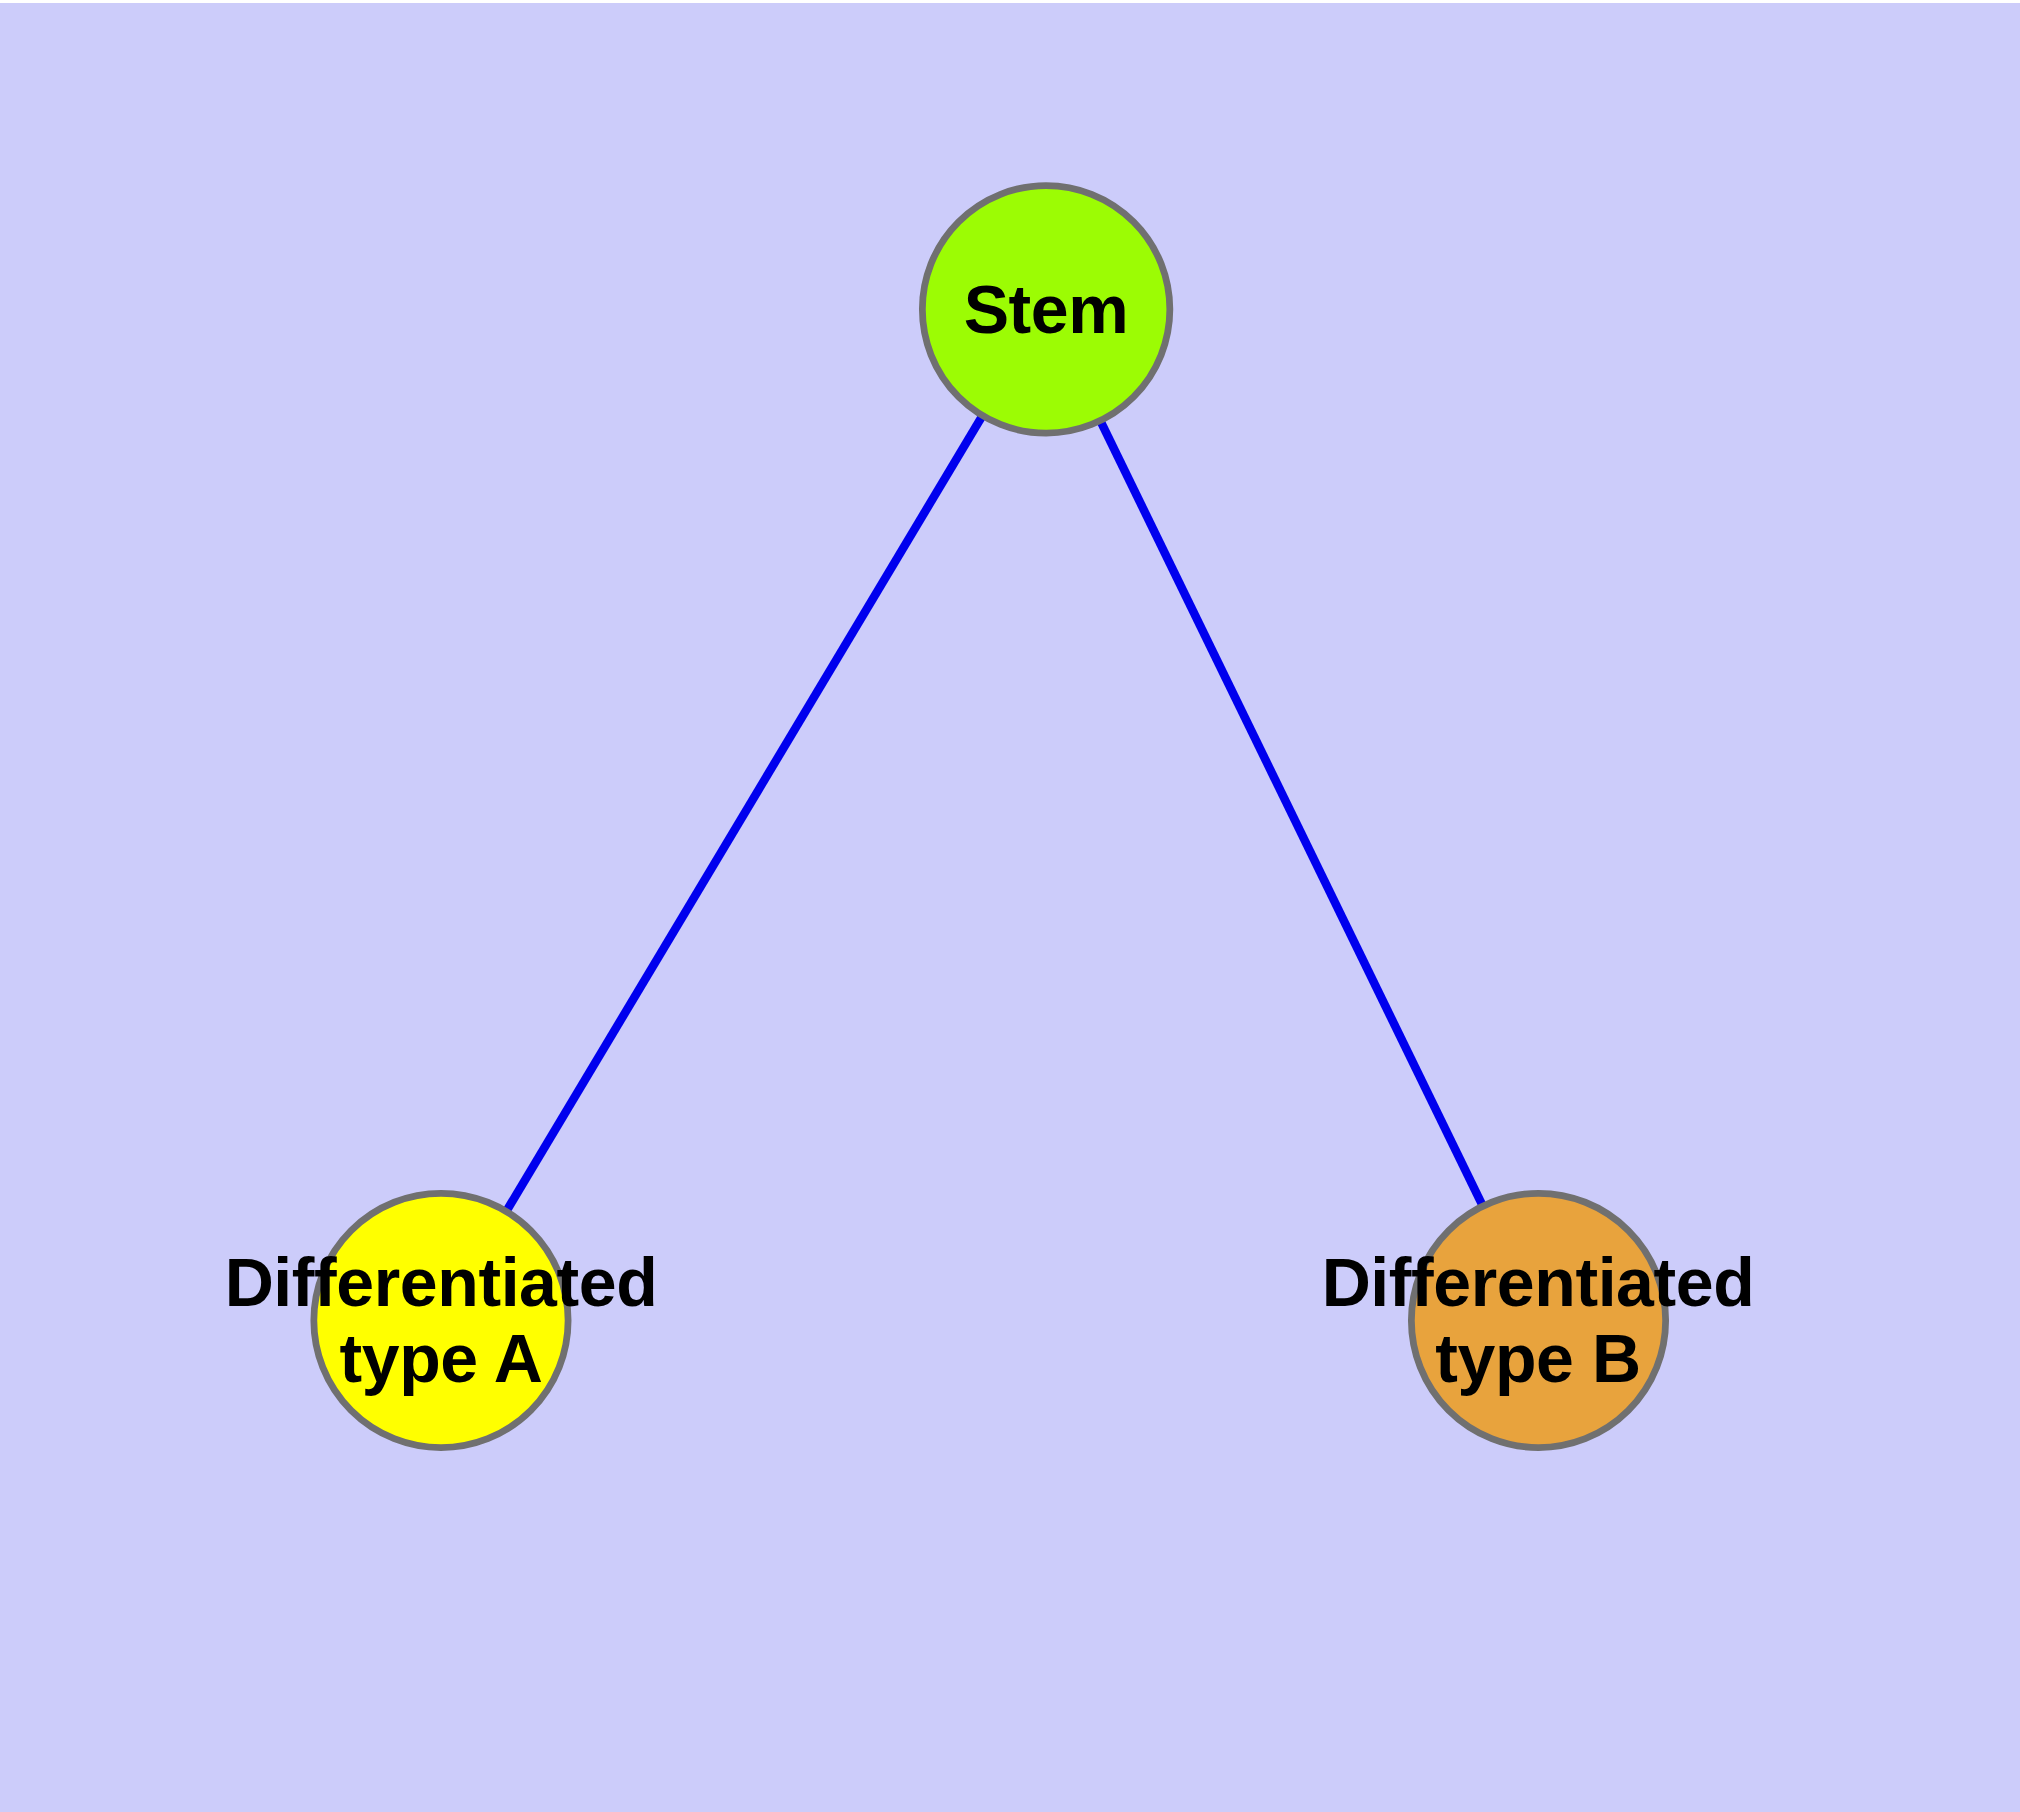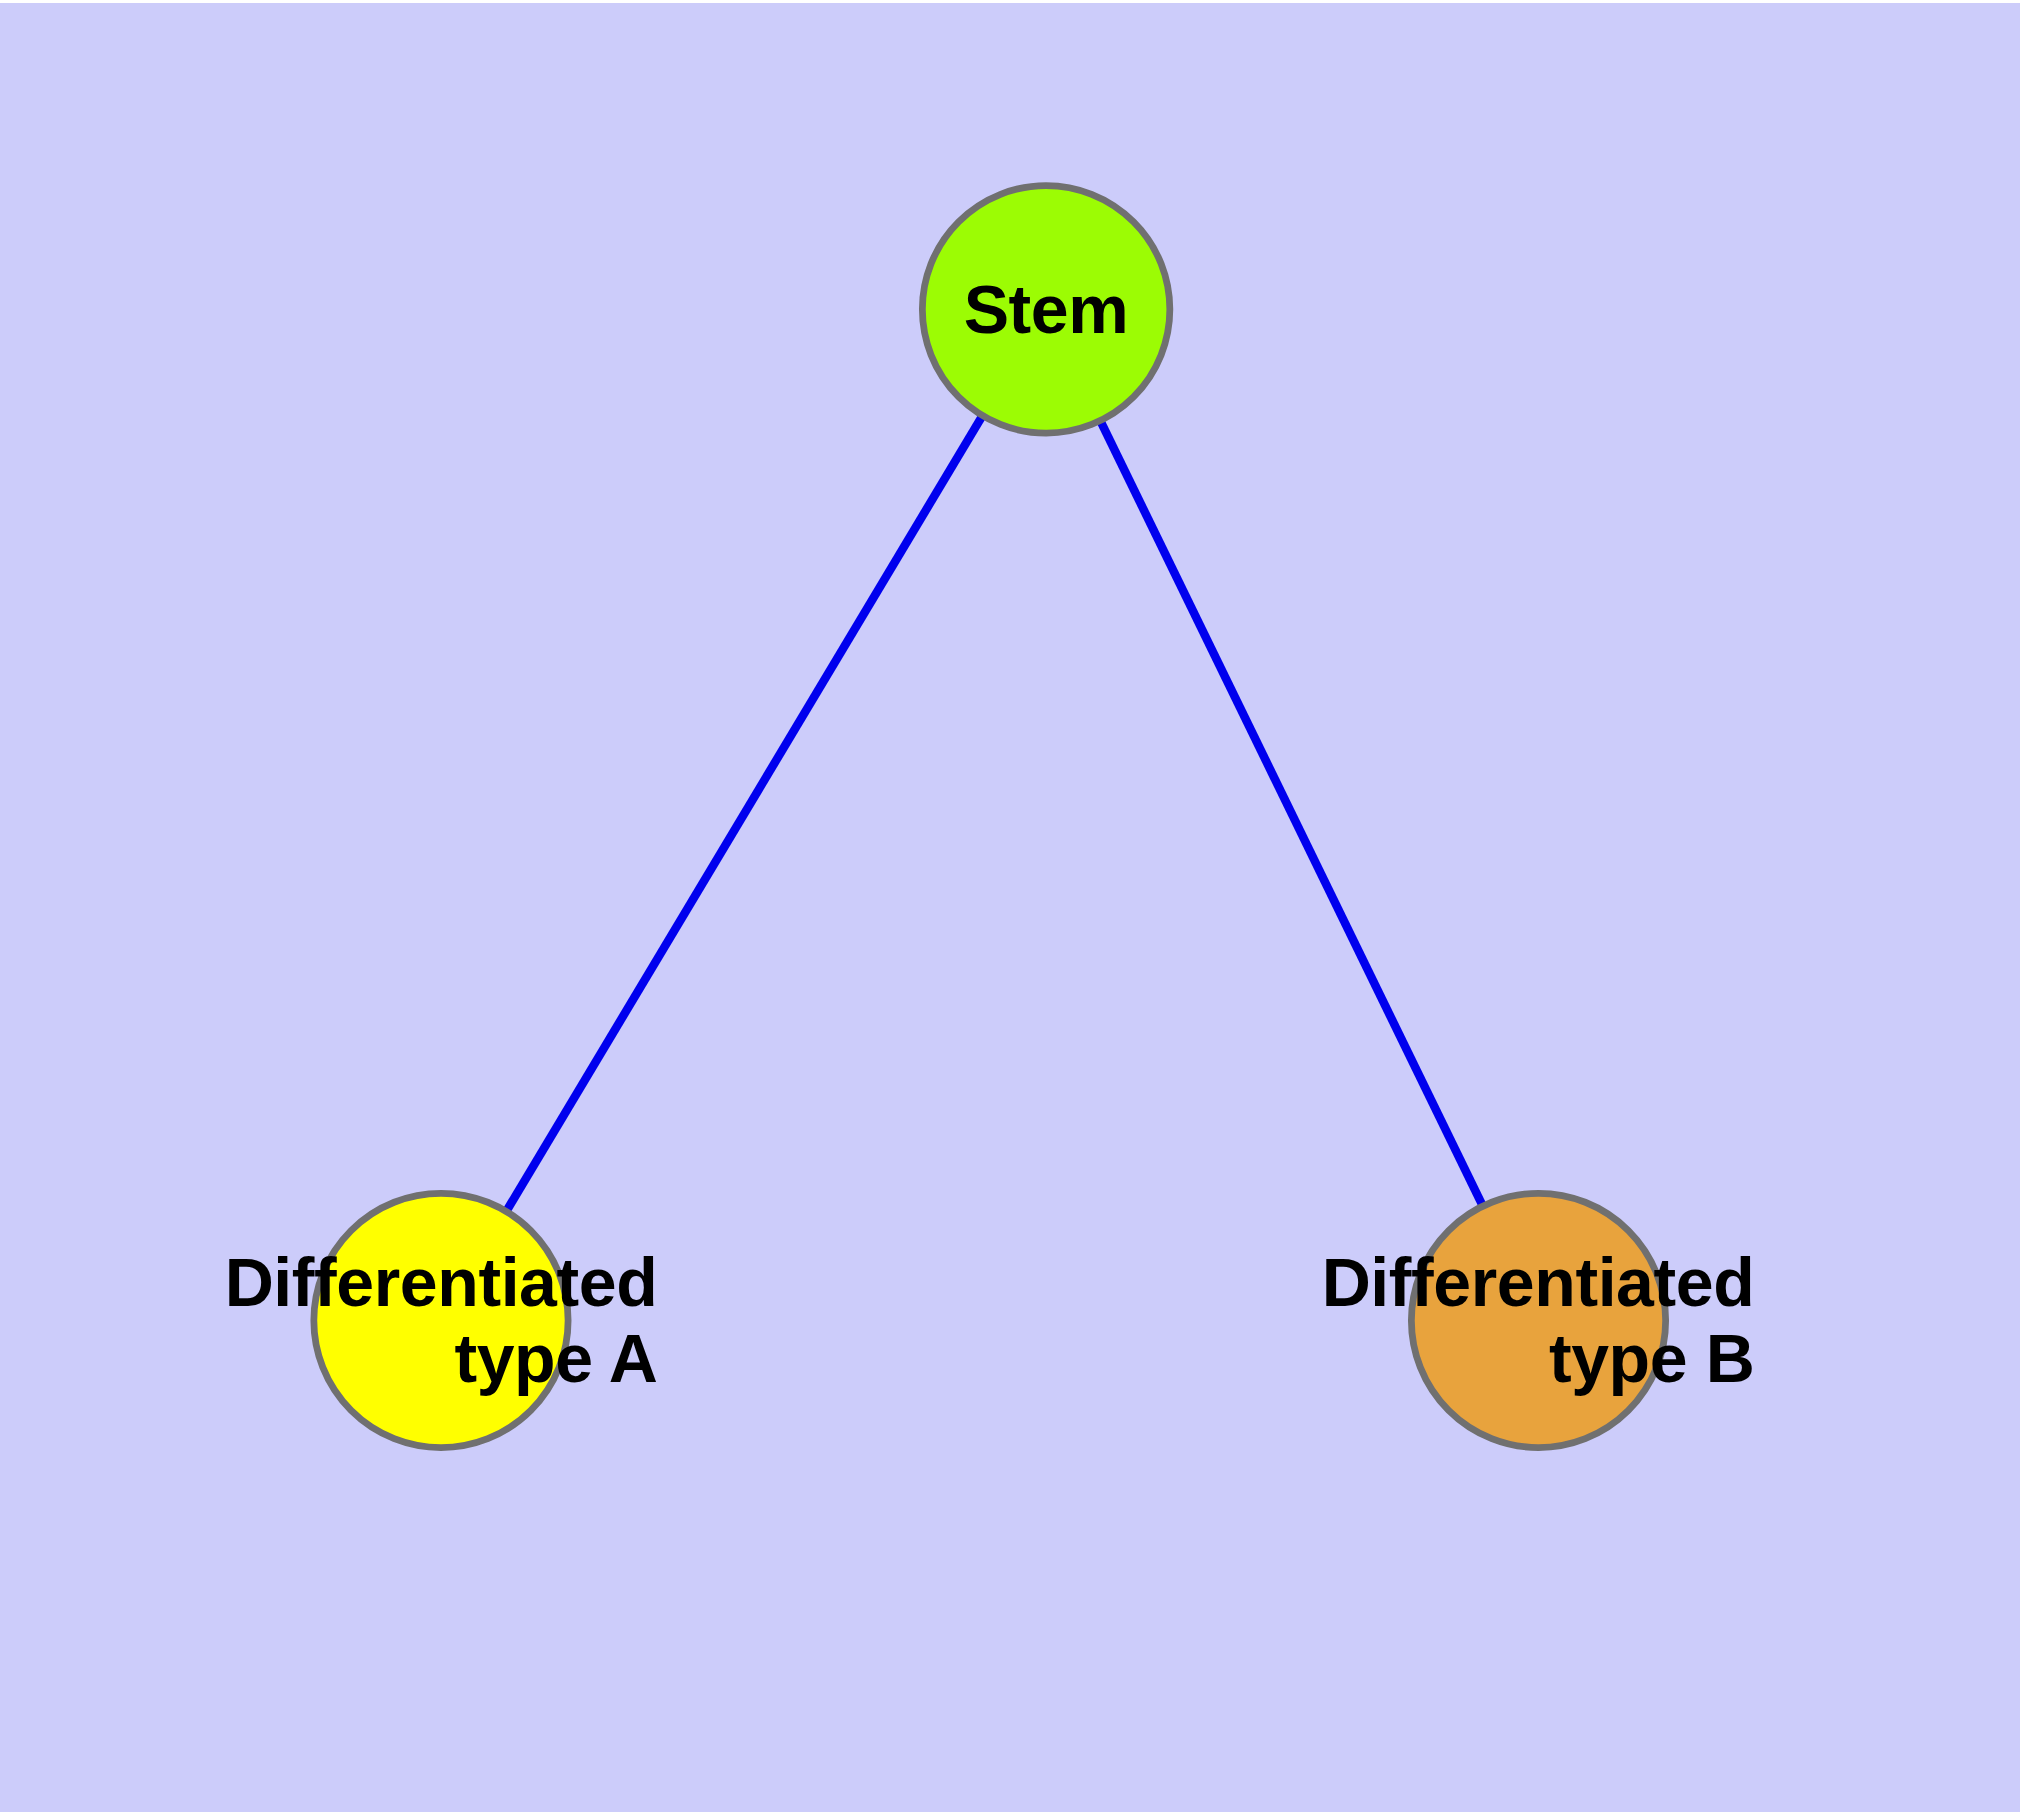--- a/index.html
+++ b/index.html
@@ -29,21 +29,21 @@
     top: 0;
     width: 2021px;
     height: 1812px;
   }
   .node-label {
     position: absolute;
     color: #000000;
     font-weight: bold;
     font-size: 68px;
     line-height: 1.12;
-    text-align: right;
+    text-align: center;
     white-space: pre;
     letter-spacing: -0.4px;
     transform: translate(-50%, -50%);
     pointer-events: none;
   }
 </style>
 </head>
 <body>
 
 <div id="canvas">

